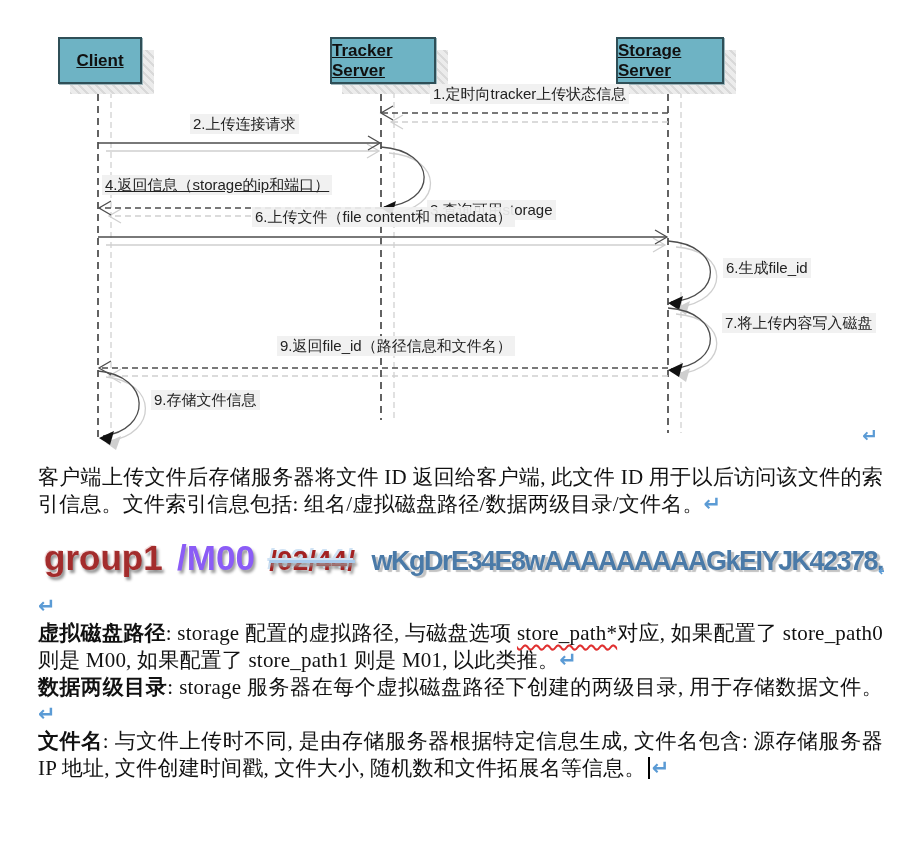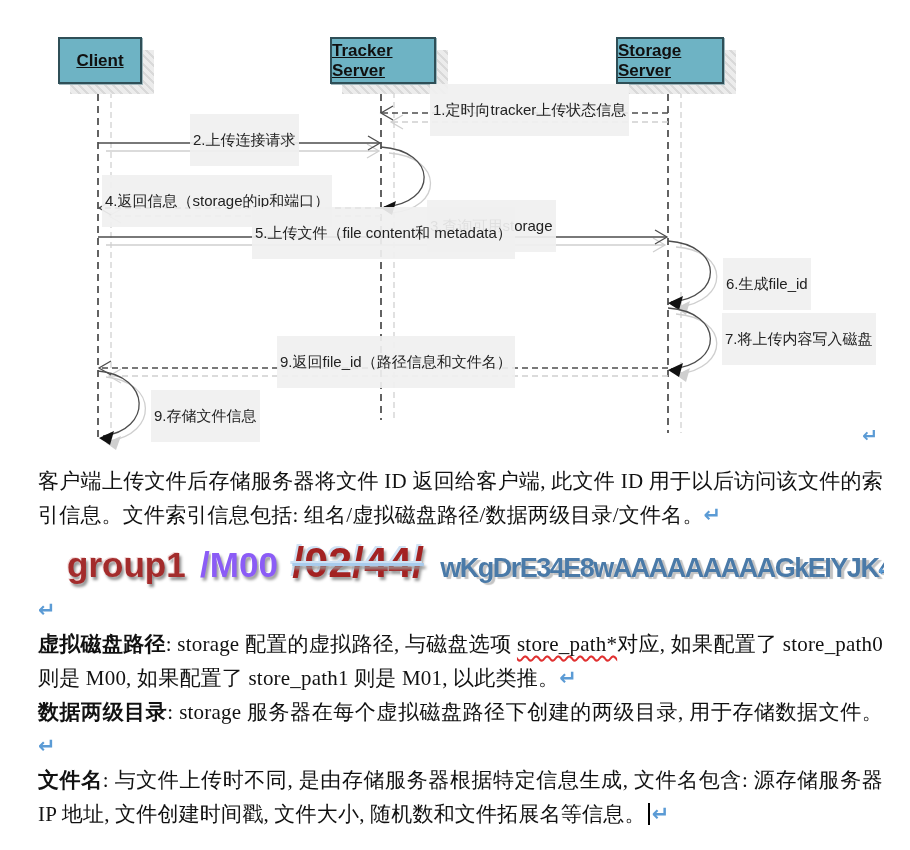--- a/index.html
+++ b/index.html
@@ -8,40 +8,40 @@
   
   .diagram{position:absolute;left:0;top:0;width:910px;height:458px;}
   .diagram svg{position:absolute;left:0;top:0;}
   .actor-shadow{position:absolute;background:repeating-linear-gradient(45deg,#d9d9d9 0 2px,#ececec 2px 6px);}
   .actor{position:absolute;background:#6eb3c4;border:2px solid #2f4f57;
          display:flex;align-items:center;justify-content:center;
          font-family:"Liberation Sans","DejaVu Sans",sans-serif;font-size:17px;font-weight:600;
          color:#101010;box-shadow:1px 1px 0 #9fb7bd;}
   .actor span{text-decoration:underline;}
   .msg-label{position:absolute;font-family:"Liberation Sans","DejaVu Sans",sans-serif;
-             font-size:15px;color:#222;background:rgba(240,240,240,.92);padding:17px 3px;
+             font-size:15px;color:#222;background:rgba(240,240,240,.92);padding:1px 3px;
              white-space:nowrap;line-height:18px;}
   .pilcrow{color:#5b9bd5;font-family:"DejaVu Sans",sans-serif;font-weight:bold;}
   .pilcrow.abs{position:absolute;}
   
-  .text-block{position:absolute;left:38px;width:845px;font-size:21px;line-height:34px;
+  .text-block{position:absolute;left:38px;width:845px;font-size:21px;line-height:27px;
               text-align:justify;letter-spacing:.2px;}
   .text-block p{margin:0;}
   .term{font-weight:bold;}
   .squiggle{text-decoration:underline wavy #e03030;text-decoration-skip-ink:none;text-underline-offset:4px;}
   .caret{display:inline-block;width:2px;height:22px;background:#000;vertical-align:-4px;margin:0 2px;}
   
   .wordart{position:absolute;left:44px;top:538px;width:860px;white-space:nowrap;
            font-family:"Liberation Sans","DejaVu Sans",sans-serif;font-weight:bold;}
-  .wa{display:inline-block;vertical-align:baseline;margin-left:23px;}
+  .wa{display:inline-block;vertical-align:baseline;}
   .wa-group{font-size:35px;color:#a32c2c;
             text-shadow:-1px -1px 0 #f2d9d9,2px 3px 3px #8f8f8f;}
   .wa-m00{font-size:35px;color:#8b5cf6;margin-left:10px;
           text-shadow:-1px -1px 0 #ffffff,2px 3px 3px #9a9a9a;}
-  .wa-dirs{font-size:43px;color:#a32222;margin-left:10px;
+  .wa-dirs{font-size:28px;color:#a32222;margin-left:10px;
            text-decoration:line-through;text-decoration-color:#a9cbec;text-decoration-thickness:3px;
            text-shadow:-2px -2px 0 #cfe2f4,2px 3px 3px #9a9a9a;}
   .wa-file{font-size:27px;color:#4a7aa8;margin-left:12px;letter-spacing:-1.5px;
            text-shadow:3px 2px 1px #c3c3c3;}
 </style>
 </head>
 <body>
 
 <div class="page">
 
@@ -138,22 +138,22 @@
     </div>
 
     <div class="actor-shadow" style="left:628px;top:50px;width:108px;height:44px;"></div>
     <div class="actor" style="left:616px;top:37px;width:104px;height:43px;">
       <span>Storage Server</span>
     </div>
 
     <div class="msg-label" style="left:430px;top:84px;">1.定时向tracker上传状态信息</div>
     <div class="msg-label" style="left:190px;top:114px;">2.上传连接请求</div>
     <div class="msg-label" style="left:427px;top:164px;margin-top:36px;">3.查询可用storage</div>
-    <div class="msg-label" style="left:102px;top:175px;">4.返回信息（storage的ip和端口）</div>
-    <div class="msg-label" style="left:252px;top:207px;">5.上传文件（file content和 metadata）</div>
+    <div class="msg-label" style="left:102px;top:175px;text-decoration:underline;">4.返回信息（storage的ip和端口）</div>
+    <div class="msg-label" style="left:252px;top:207px;">6.上传文件（file content和 metadata）</div>
     <div class="msg-label" style="left:723px;top:258px;">6.生成file_id</div>
     <div class="msg-label" style="left:722px;top:313px;">7.将上传内容写入磁盘</div>
     <div class="msg-label" style="left:277px;top:336px;">9.返回file_id（路径信息和文件名）</div>
     <div class="msg-label" style="left:151px;top:390px;">9.存储文件信息</div>
 
     <span class="pilcrow abs" style="left:862px;top:424px;font-size:19px;">↵</span>
   </div>
 
   <div class="text-block" style="top:464px;">
     <p><span>客户端上传文件后存储服务器将文件 ID 返回给客户端, 此文件 ID 用于以后访问该文件的索引信息。文件索引信息包括: 组名/虚拟磁盘路径/数据两级目录/文件名。</span><span class="pilcrow">↵</span></p>

